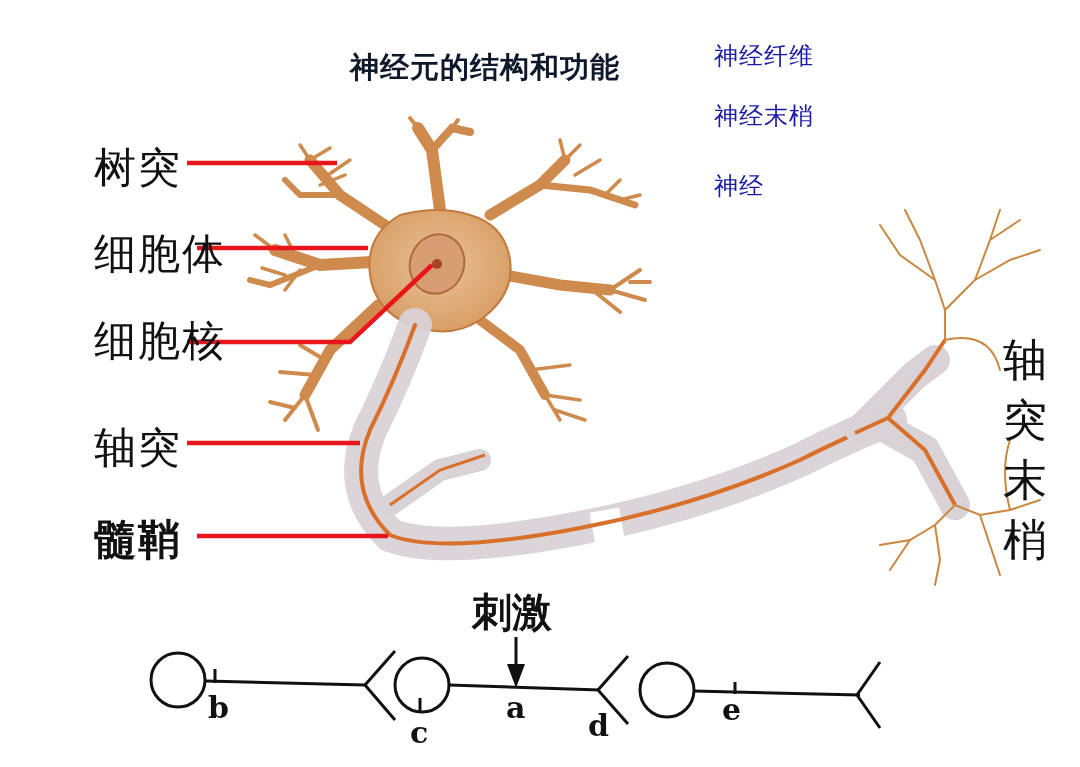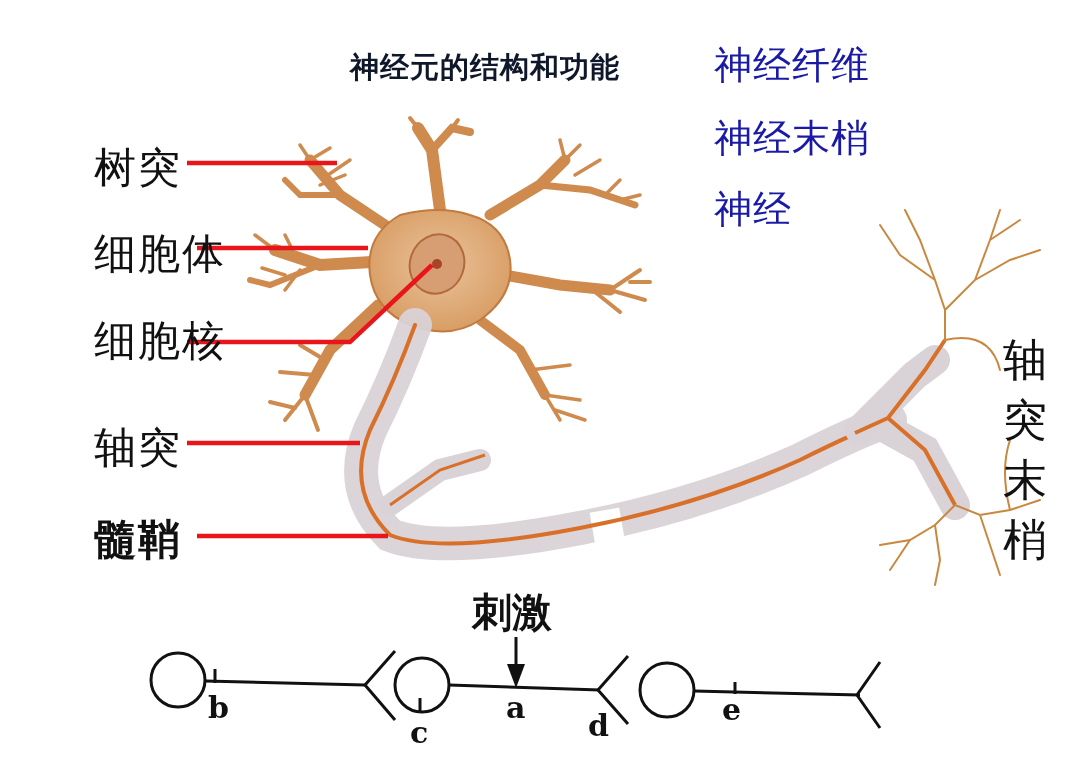--- a/index.html
+++ b/index.html
@@ -1,20 +1,20 @@
 <!DOCTYPE html>
 <html><head>
 <meta charset="utf-8">
 <style>
   html, body { margin:0; padding:0; background:#ffffff; }
   body { width:1080px; height:767px; position:relative; overflow:hidden;
          font-family:"DejaVu Sans", "Liberation Sans", sans-serif; }
   .abs { position:absolute; }
   .title { left:350px; top:48px; font-size:29px; font-weight:bold; color:#0f172a; letter-spacing:1px; }
-  .blue-term { left:714px; font-size:38px; color:#1a1aa6; letter-spacing:1px; }
+  .blue-term { left:714px; font-size:24px; color:#1a1aa6; letter-spacing:1px; }
   .label { left:50px; font-size:42px; color:#111; letter-spacing:2px;margin-left:44px; }
   .vlabel { left:1000px; top:330px; width:50px; font-size:44px; line-height:60px; color:#111; text-align:center; }
   .stim { left:472px; top:585px; font-size:40px; font-weight:bold; color:#111; }
   .letter { font-family:"DejaVu Serif","Liberation Serif",serif; font-weight:bold; font-size:30px; color:#111; }
   svg.layer { position:absolute; left:0; top:0; }
 </style>
 </head>
 <body>
 
 <svg class="layer" width="1080" height="767" viewBox="0 0 1080 767">
@@ -97,22 +97,22 @@
     <line x1="694" y1="691" x2="860" y2="695"></line>
     <line x1="735" y1="682" x2="735" y2="694"></line>
     <polyline points="880,662 857,695 880,728"></polyline>
     <line x1="516" y1="637" x2="516" y2="670"></line>
   </g>
   <polygon points="507,664 525,664 516,688" fill="#111"></polygon>
 </svg>
 
 <div class="abs title">神经元的结构和功能</div>
 <div class="abs blue-term" style="top:40px;">神经纤维</div>
-<div class="abs blue-term" style="top:113px;">神经末梢</div>
-<div class="abs blue-term" style="top:184px;">神经</div>
+<div class="abs blue-term" style="top:100px;">神经末梢</div>
+<div class="abs blue-term" style="top:170px;">神经</div>
 
 <div class="abs label" style="top:140px;">树突</div>
 <div class="abs label" style="top:226px;font-family:Liberation Serif, serif;">细胞体</div>
 <div class="abs label" style="top:313px;">细胞核</div>
 <div class="abs label" style="top:420px;font-family:Liberation Serif, serif;">轴突</div>
 <div class="abs label" style="top:512px;font-weight:bold;">髓鞘</div>
 
 <div class="abs vlabel">轴<br>突<br>末<br>梢</div>
 
 <div class="abs stim">刺激</div>

